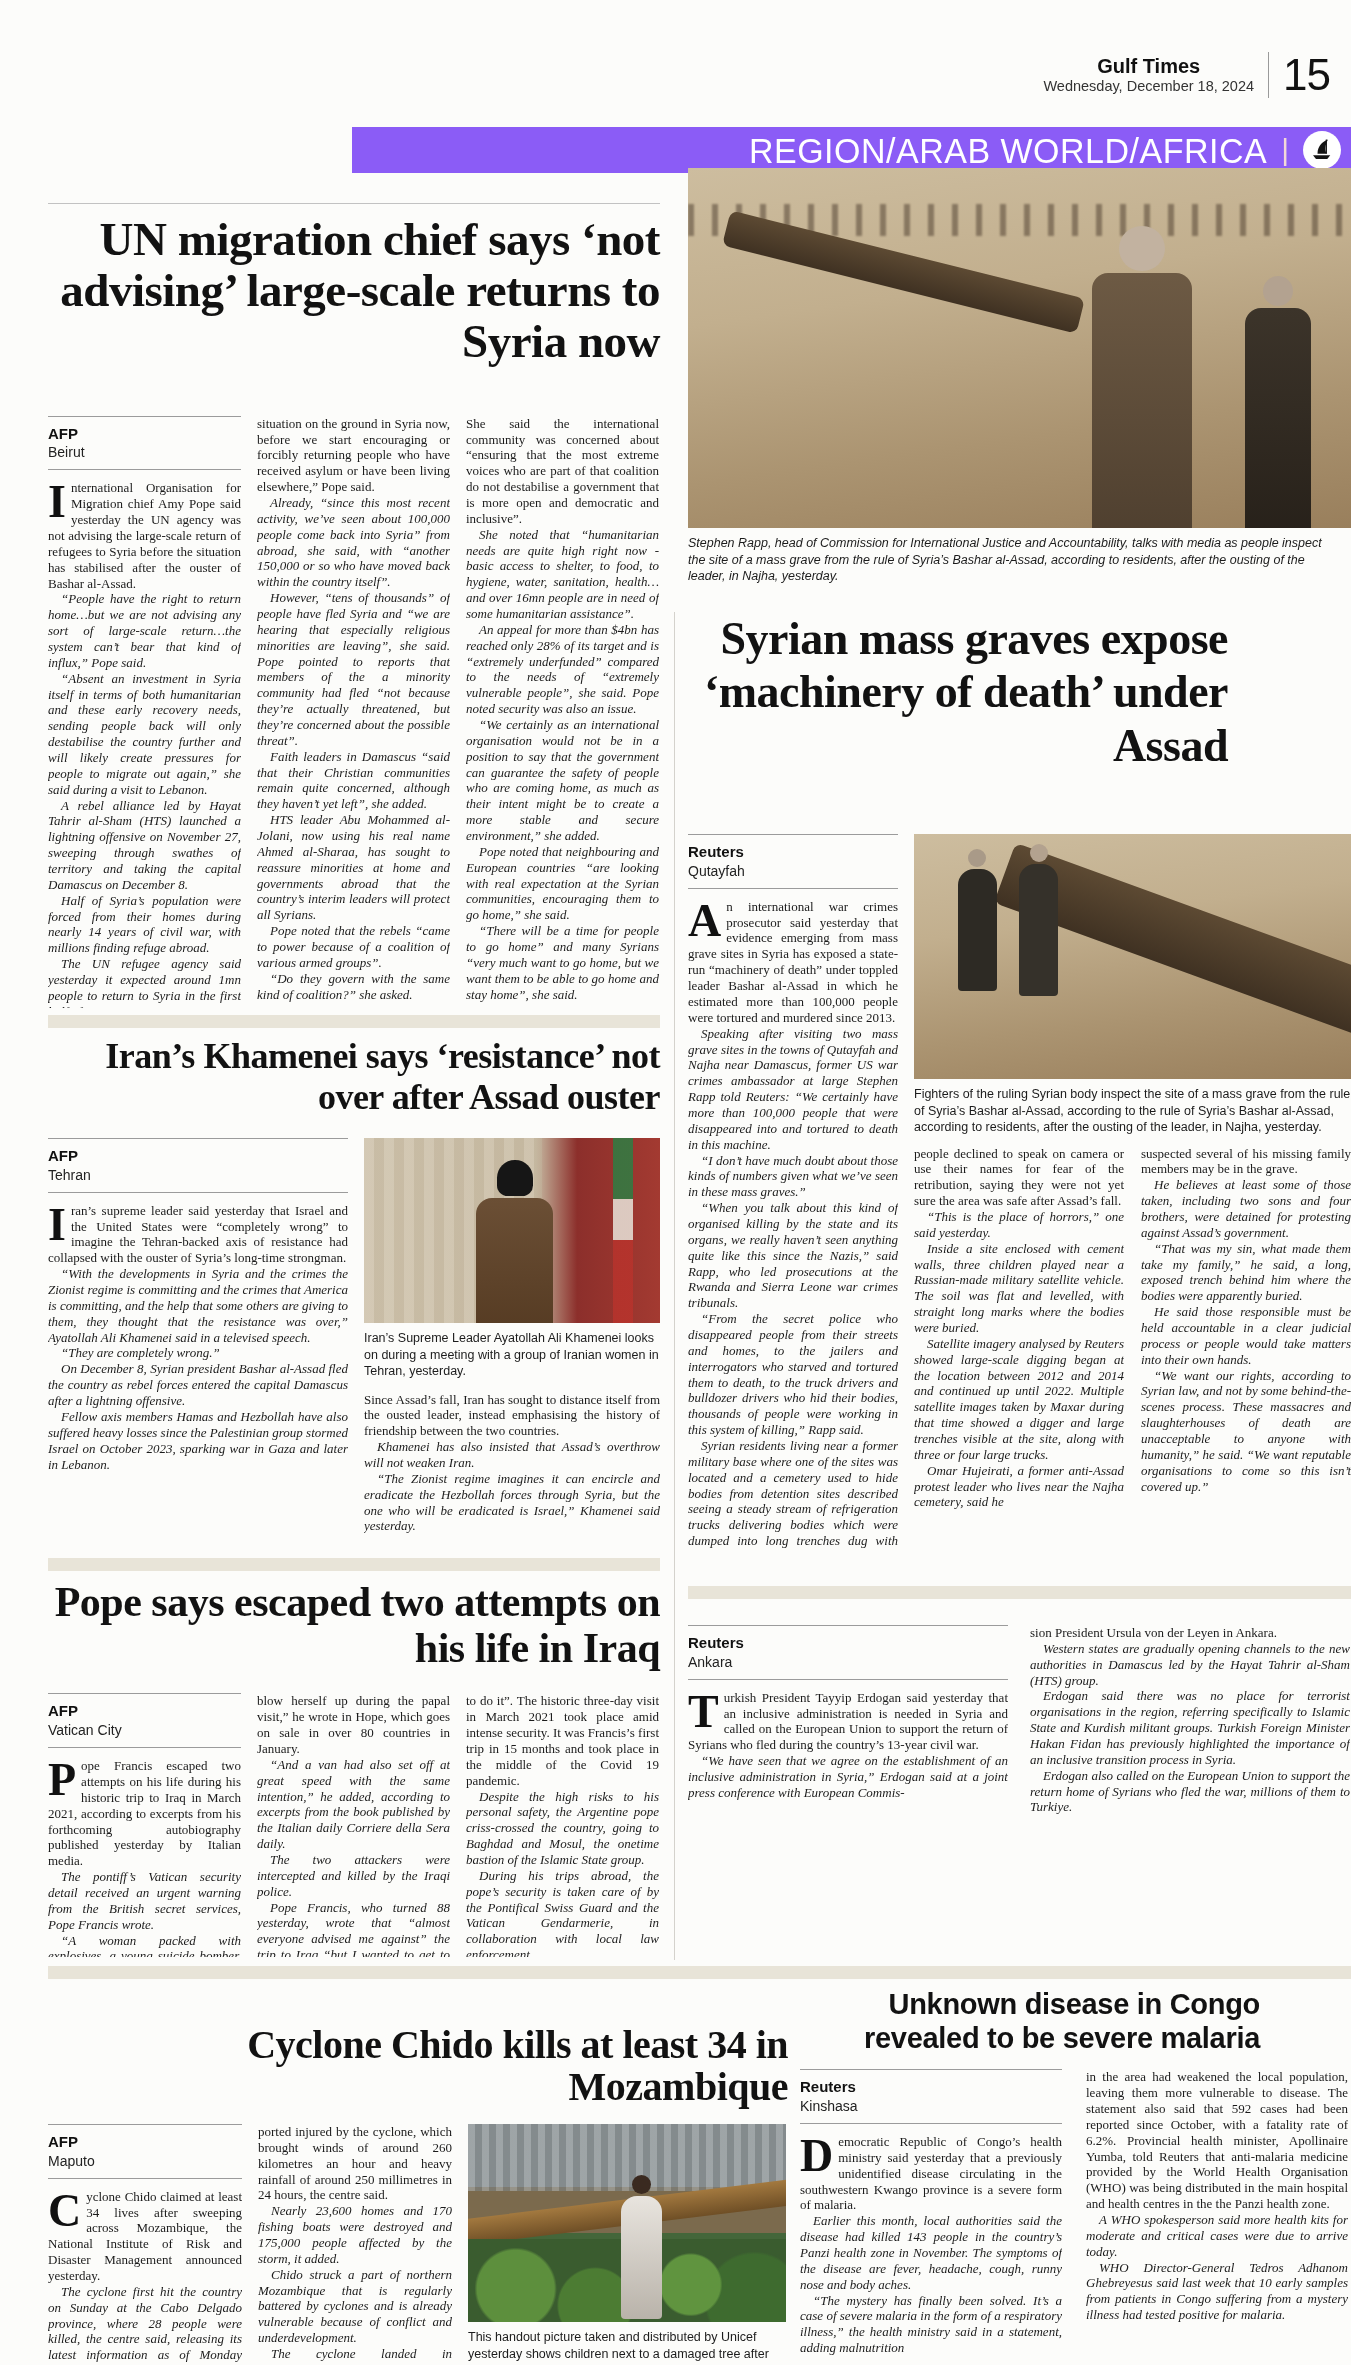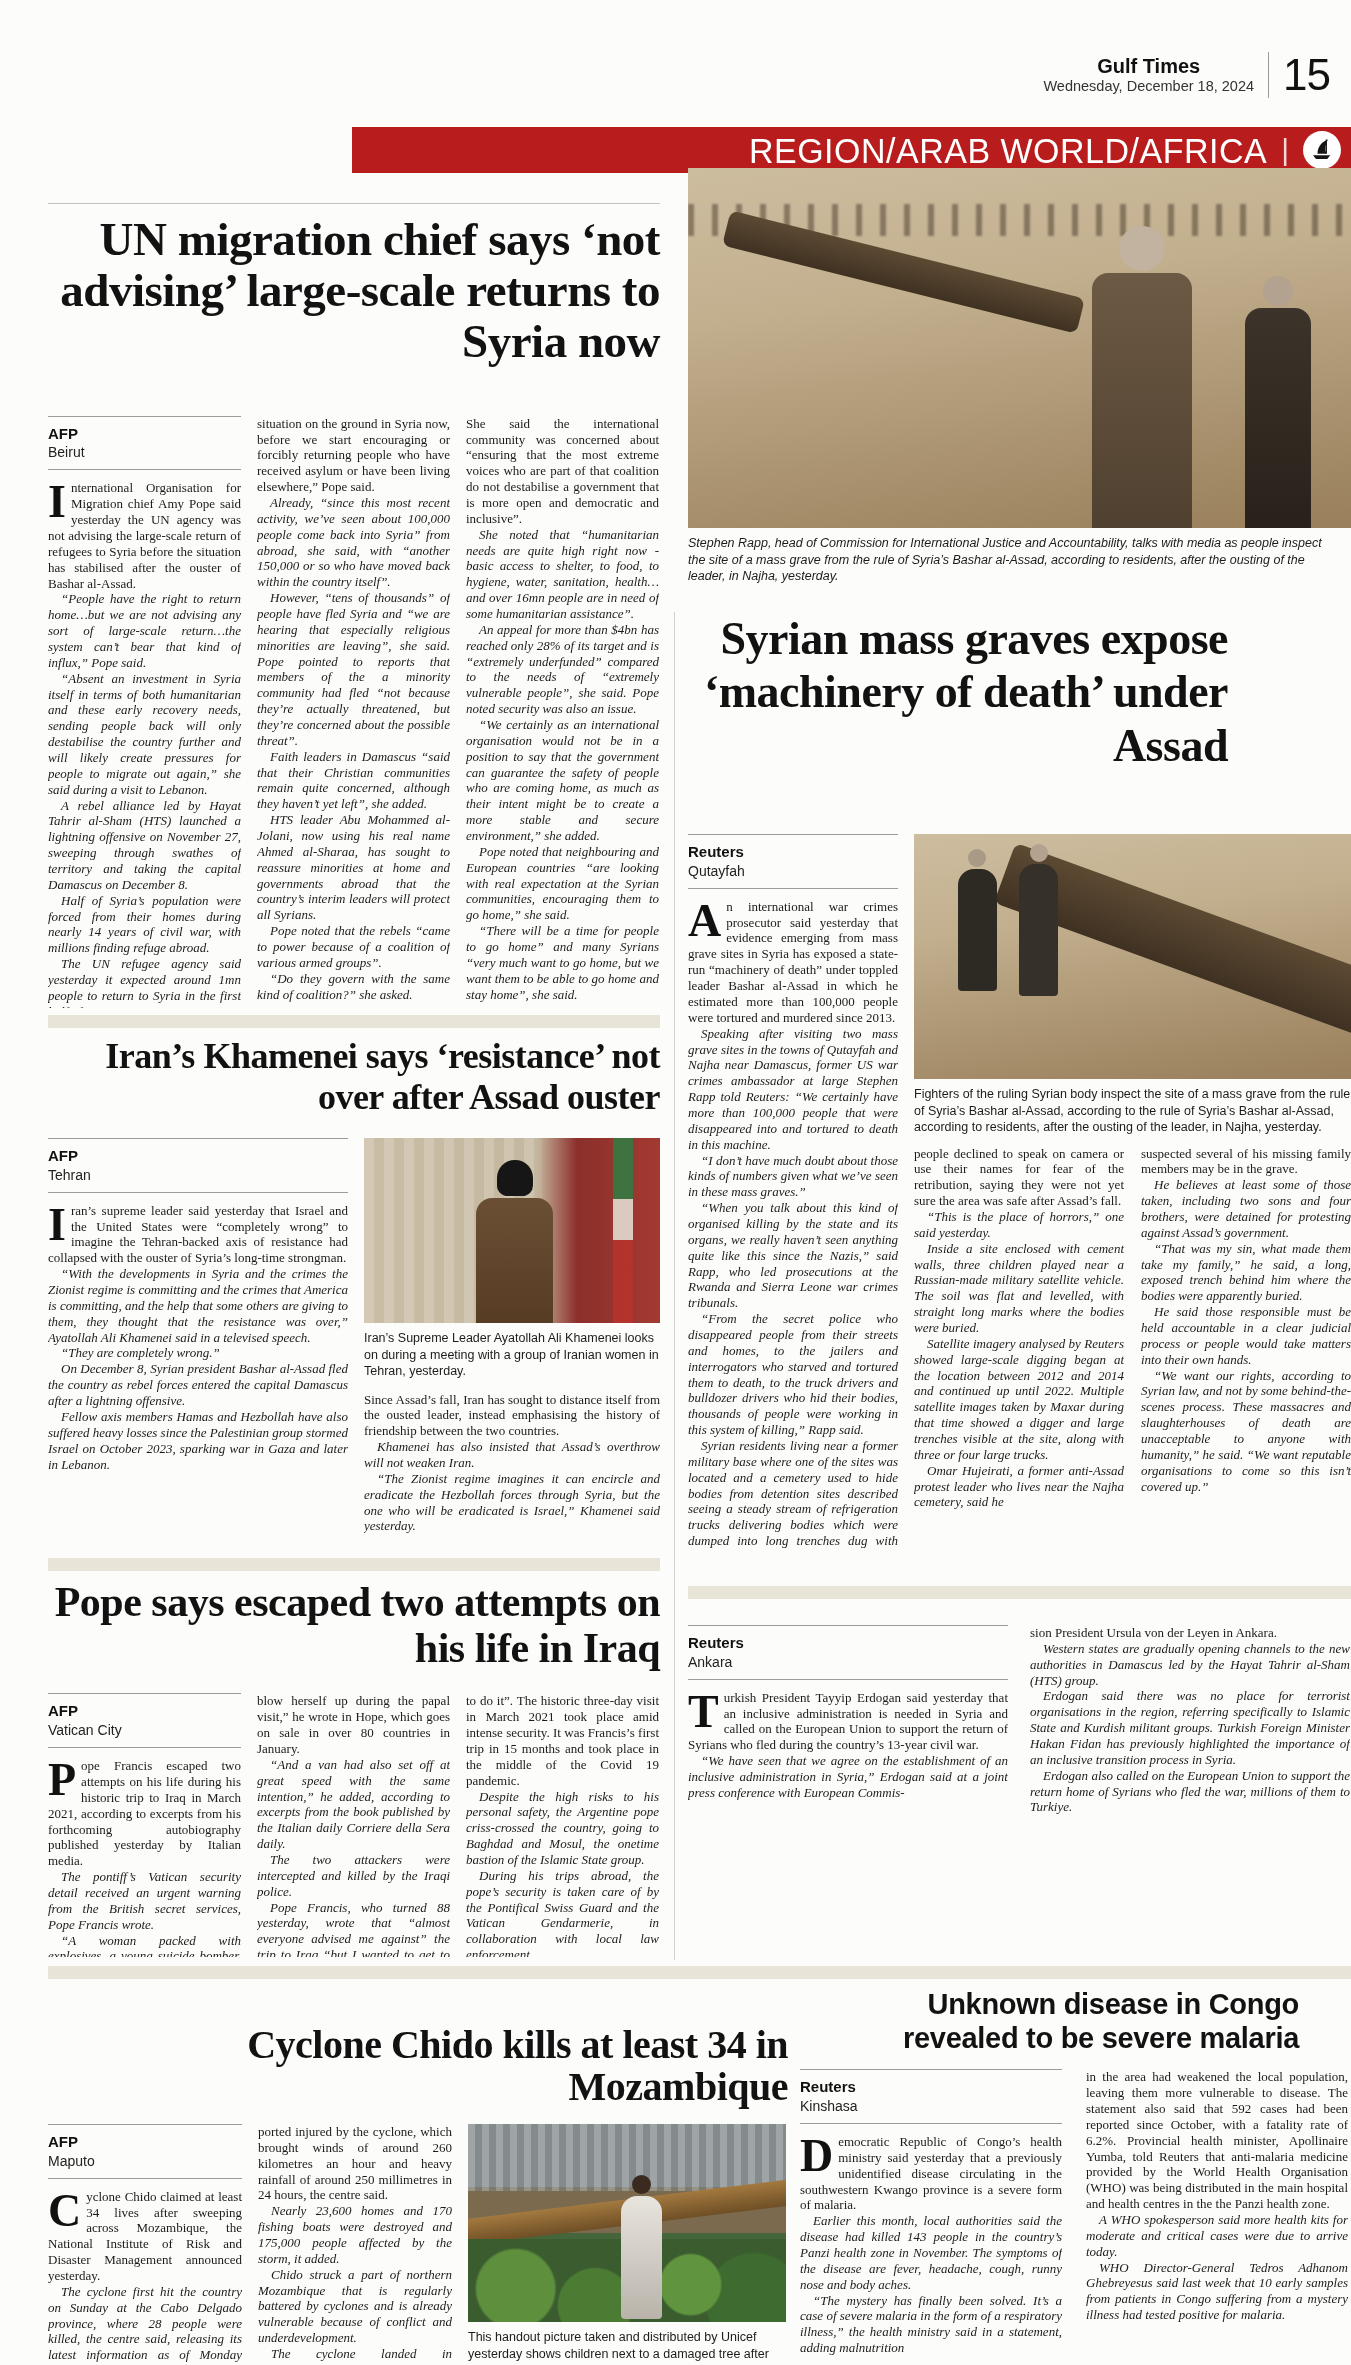--- a/index.html
+++ b/index.html
@@ -7,21 +7,21 @@
         font-family:"Liberation Serif","DejaVu Serif",serif;color:#161616;overflow:hidden;}
   
   .masthead{position:absolute;top:50px;right:21px;display:flex;align-items:center;gap:14px;
             font-family:"Liberation Sans","DejaVu Sans",sans-serif;}
   .mh-text{text-align:center;line-height:1.15;}
   .mh-paper{font-weight:bold;font-size:20px;color:#111;}
   .mh-date{font-size:14.5px;color:#333;}
   .mh-sep{width:1px;height:46px;background:#9a9a9a;}
   .mh-num{font-size:44px;color:#111;font-weight:500;letter-spacing:-1px;}
   
-  .banner{position:absolute;left:352px;top:127px;width:999px;height:46px;background:#b91c1c;
+  .banner{position:absolute;left:352px;top:127px;width:999px;height:46px;background:#8b5cf6;
           display:flex;align-items:center;justify-content:flex-end;gap:14px;padding-right:10px;box-sizing:border-box;}
   .banner-title{font-family:"Liberation Sans","DejaVu Sans",sans-serif;font-size:34px;color:#fff;
           letter-spacing:0.5px;transform:scaleY(1.05);white-space:nowrap;}
   .banner-sep{color:#f3d8d8;font-size:30px;font-family:"Liberation Sans",sans-serif;font-weight:300;}
   .logo-circle{width:38px;height:38px;border-radius:50%;background:#fff;display:flex;align-items:center;justify-content:center;}
   
   .article h1{margin:0;font-weight:600;color:#121212;letter-spacing:-0.5px;text-align:right;}
   .byline{border-top:1px solid #9b9b9b;border-bottom:1px solid #9b9b9b;padding:7px 0 8px 0;margin-bottom:10px;
           font-family:"Liberation Sans","DejaVu Sans",sans-serif;line-height:1.3;}
   .byline .src{display:block;font-weight:bold;font-size:15px;color:#111;}
@@ -87,21 +87,21 @@
   .turkiye h1{font-size:38px;line-height:1.13;}
   .turkiye .cols{margin-top:18px;gap:22px;height:250px;}
   .turkiye .col{width:320px;}
   .moz{position:absolute;left:48px;top:1988px;width:740px;height:377px;}
   .moz h1{font-size:40px;line-height:1.05;margin-top:36px;}
   .moz .cols{margin-top:16px;gap:16px;height:312px;}
   .moz .col{width:194px;}
   .moz .photoblock{width:318px;display:flex;flex-direction:column;}
   .moz .photo{width:318px;height:198px;}
   .congo{position:absolute;left:800px;top:1988px;width:551px;height:372px;}
-  .congo h1{font-family:"Liberation Sans","DejaVu Sans",sans-serif;font-weight:bold;font-size:29px;line-height:1.16;letter-spacing:-0.3px;width:460px;margin-left:39px;}
+  .congo h1{font-family:"Liberation Sans","DejaVu Sans",sans-serif;font-weight:bold;font-size:29px;line-height:1.16;letter-spacing:-0.3px;width:460px;}
   .congo .cols{margin-top:14px;gap:24px;height:292px;}
   .congo .col{width:262px;}
 </style>
 </head>
 <body>
 
 <div class="page">
 
   <div class="masthead">
     <div class="mh-text">

